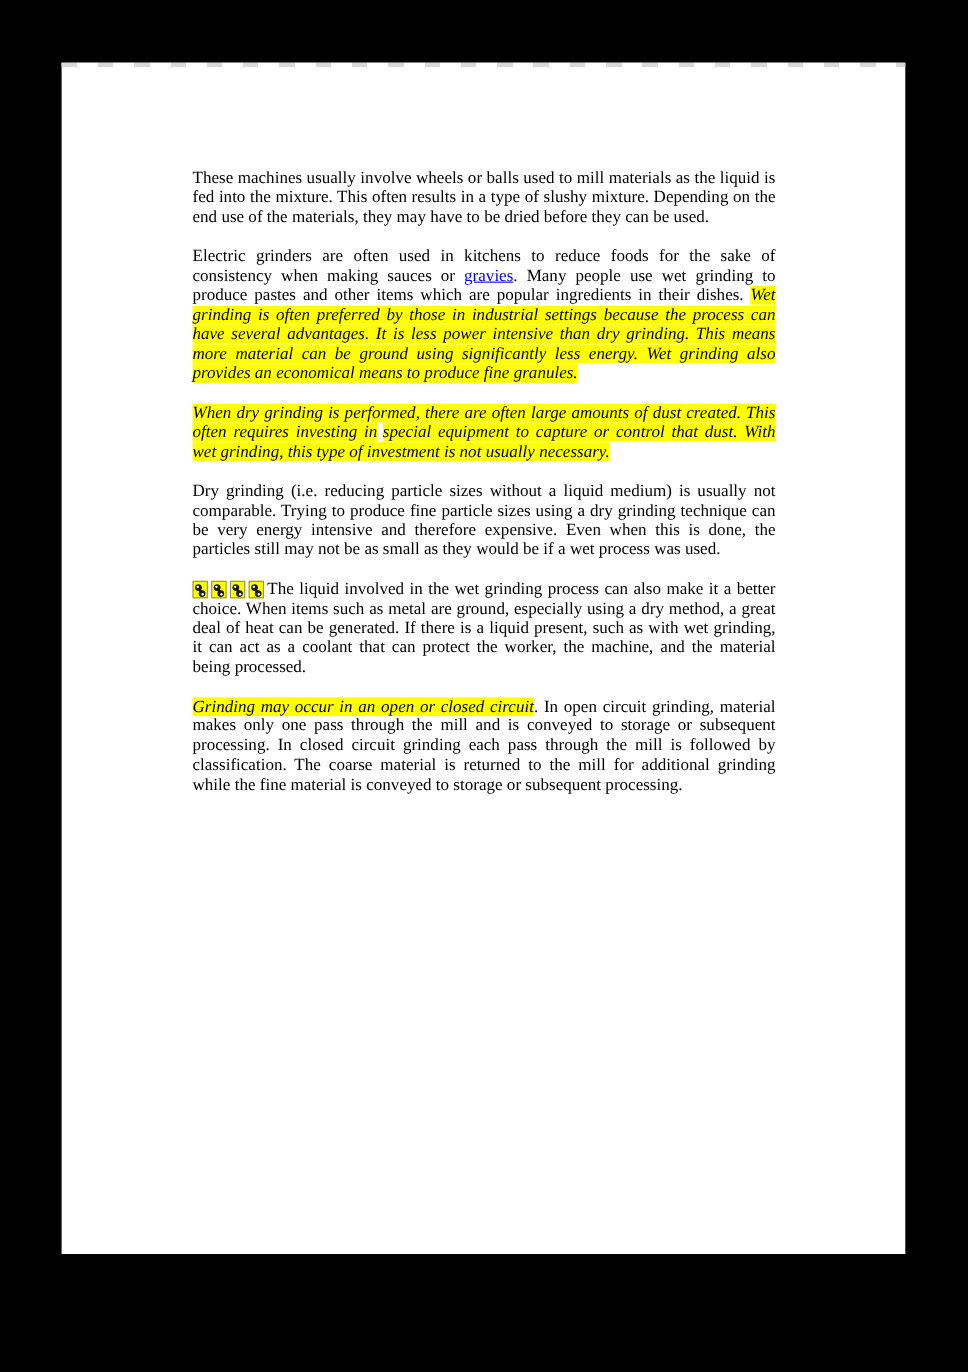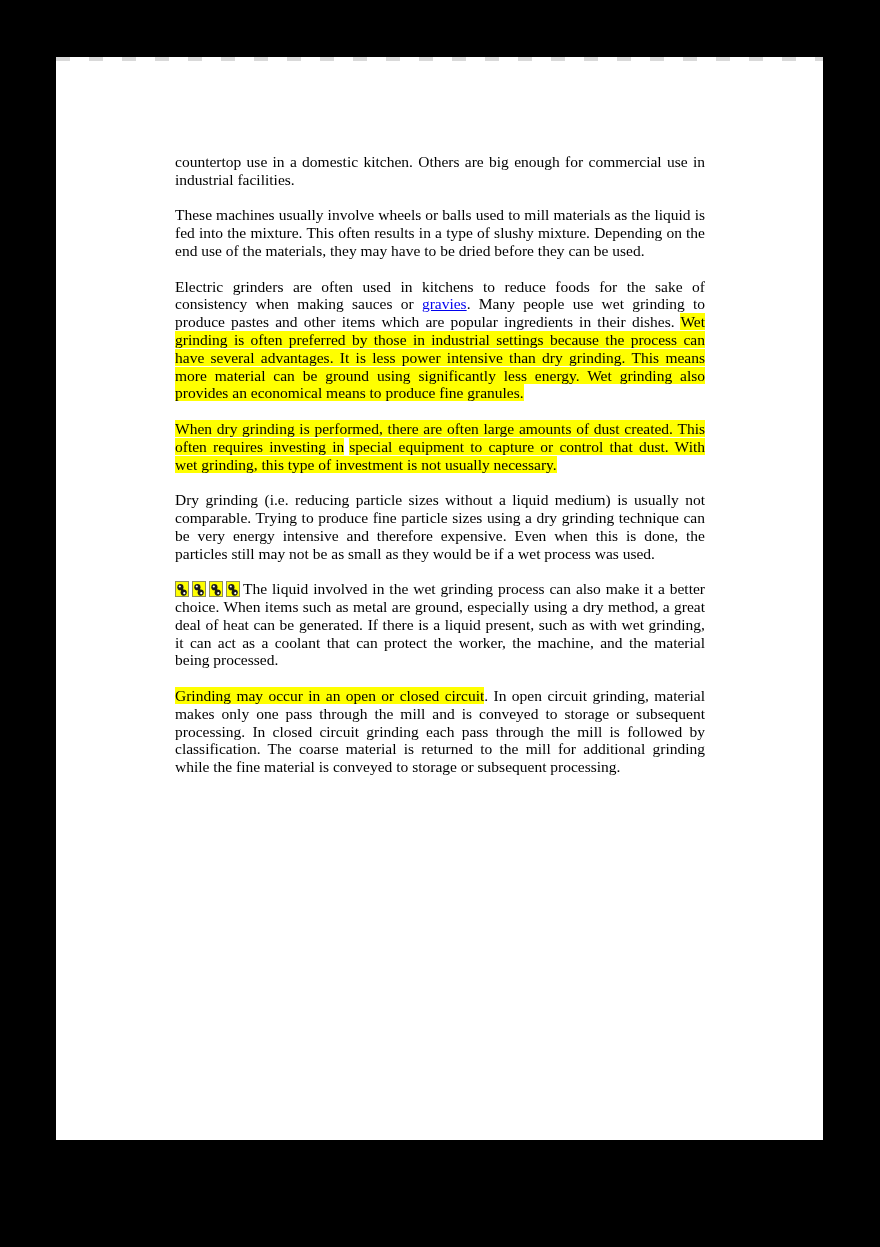--- a/index.html
+++ b/index.html
@@ -20,40 +20,39 @@
     position:absolute;left:0;top:0;right:0;height:4px;
     background:repeating-linear-gradient(90deg,#d9d9d9 0 14px,var(--paper) 14px 33px);
   }
   .content{
     position:absolute;left:119px;top:96px;width:530px;
     color:var(--ink);font-size:15.5px;line-height:17.8px;
     text-align:justify;
   }
   p.para{margin:0 0 17.8px 0;padding:0;}
   .run-normal{background:transparent;}
-  .run-highlight{background:var(--highlight);}
+  .run-highlight{background:var(--highlight);font-style:italic;}
   .run-link{color:var(--link);cursor:pointer;background:transparent;}
   .caret{
     display:inline-block;width:5px;height:16px;background:var(--paper);
     vertical-align:text-bottom;
   }
   .icon-box{
     display:inline-block;width:14px;height:16px;margin-right:3px;
     border:1px solid #8f8f5a;background:var(--highlight);
     vertical-align:text-bottom;box-sizing:border-box;position:relative;
   }
   .icon-box svg{position:absolute;left:0;top:1px;}
 </style>
 </head>
 <body>
 
 <div class="page">
   <div class="page-top-edge"></div>
   <div class="content">
-      <p class="para"><span class="run-normal">countertop use in a domestic kitchen. Others are big enough for commercial use in industrial facilities.</span></p>
       <p class="para"><span class="run-normal">These machines usually involve wheels or balls used to mill materials as the liquid is fed into the mixture. This often results in a type of slushy mixture. Depending on the end use of the materials, they may have to be dried before they can be used.</span></p>
       <p class="para"><span class="run-normal">Electric grinders are often used in kitchens to reduce foods for the sake of consistency when making sauces or </span><a href="#" class="run-link">gravies</a><span class="run-normal">. Many people use wet grinding to produce pastes and other items which are popular ingredients in their dishes. </span><span class="run-highlight">Wet grinding is often preferred by those in industrial settings because the process can have several advantages. It is less power intensive than dry grinding. This means more material can be ground using significantly less energy. Wet grinding also provides an economical means to produce fine granules.</span></p>
       <p class="para"><span class="run-highlight">When dry grinding is performed, there are often large amounts of dust created. This often requires investing in</span><span class="caret"></span><span class="run-highlight">special equipment to capture or control that dust. With wet grinding, this type of investment is not usually necessary.</span></p>
       <p class="para"><span class="run-normal">Dry grinding (i.e. reducing particle sizes without a liquid medium) is usually not comparable. Trying to produce fine particle sizes using a dry grinding technique can be very energy intensive and therefore expensive. Even when this is done, the particles still may not be as small as they would be if a wet process was used.</span></p>
       <p class="para"><span class="icon-box"><svg width="12" height="14" viewBox="0 0 12 14">
             <circle cx="4.4" cy="4.2" r="3.1" fill="#1a1a1a"></circle>
             <circle cx="3.8" cy="3.5" r="1.1" fill="#ffffff"></circle>
             <path d="M5.4 6.2 L6.9 7.8" stroke="#1a1a1a" stroke-width="2.2"></path>
             <circle cx="7.7" cy="9.6" r="3.1" fill="#1a1a1a"></circle>
             <circle cx="8.3" cy="10.2" r="1.1" fill="#ffffff"></circle>

